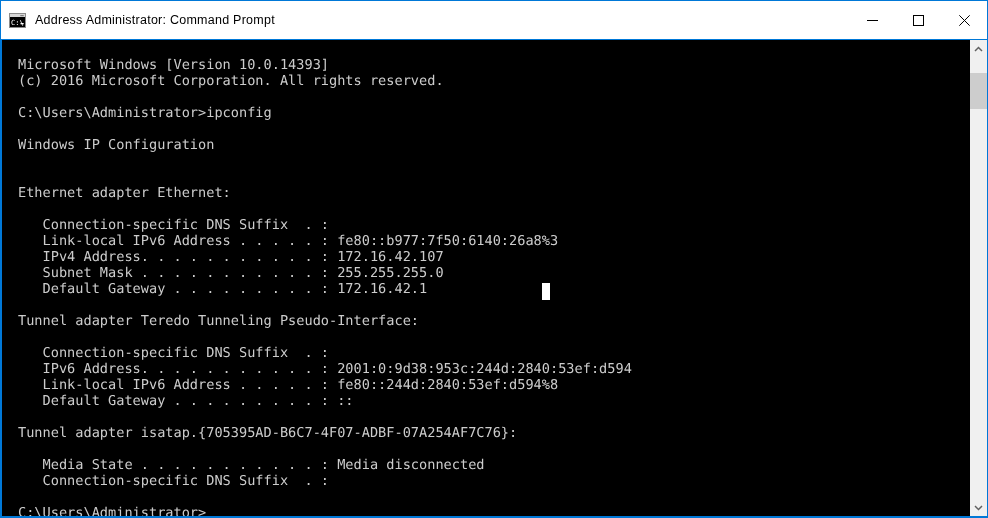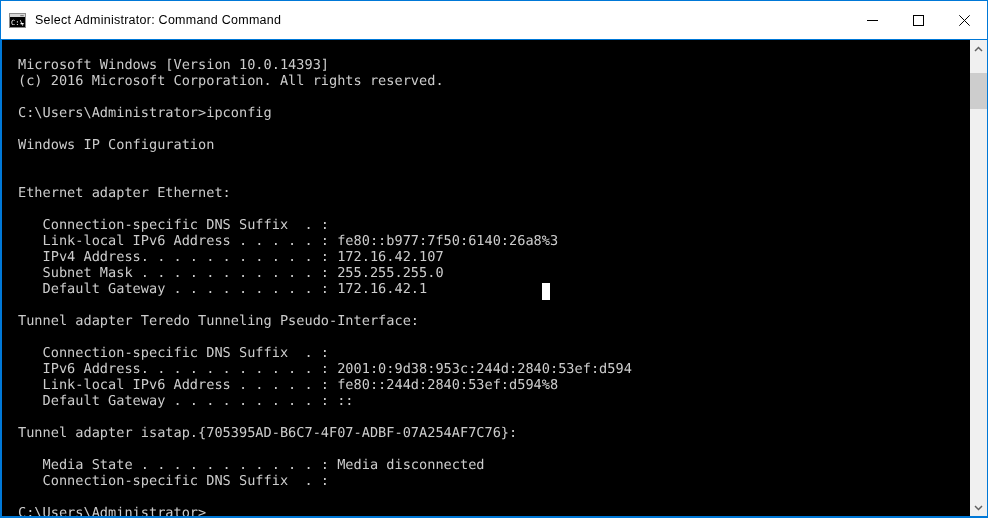--- a/index.html
+++ b/index.html
@@ -172,21 +172,21 @@
         <rect x="0.5" y="1.5" width="16" height="14" fill="#ffffff" stroke="#8c8c8c"></rect>
         <rect x="1" y="2" width="15" height="3" fill="#d6d6d6"></rect>
         <rect x="11.5" y="3" width="1.2" height="1.2" fill="#5a5a5a"></rect>
         <rect x="13.3" y="3" width="1.2" height="1.2" fill="#5a5a5a"></rect>
         <rect x="1" y="5" width="15" height="10" fill="#000000"></rect>
         <text x="2" y="12.5" font-family="DejaVu Sans Mono, monospace" font-size="7" fill="#ffffff">C:\</text>
         <rect x="11.5" y="11" width="3.2" height="1.3" fill="#ffffff"></rect>
       </svg>
     </span>
 
-    <span class="title-text">Select Administrator: Command Command</span>
+    <span class="title-text">Address Administrator: Command Prompt</span>
 
     <div class="caption-buttons">
       <button class="cap-btn" aria-label="Minimize">
         <svg width="11" height="11" viewBox="0 0 11 11">
           <rect x="0" y="5" width="11" height="1" fill="#000000"></rect>
         </svg>
       </button>
       <button class="cap-btn" aria-label="Maximize">
         <svg width="11" height="11" viewBox="0 0 11 11">
           <rect x="0.5" y="0.5" width="10" height="10" fill="none" stroke="#000000"></rect>

